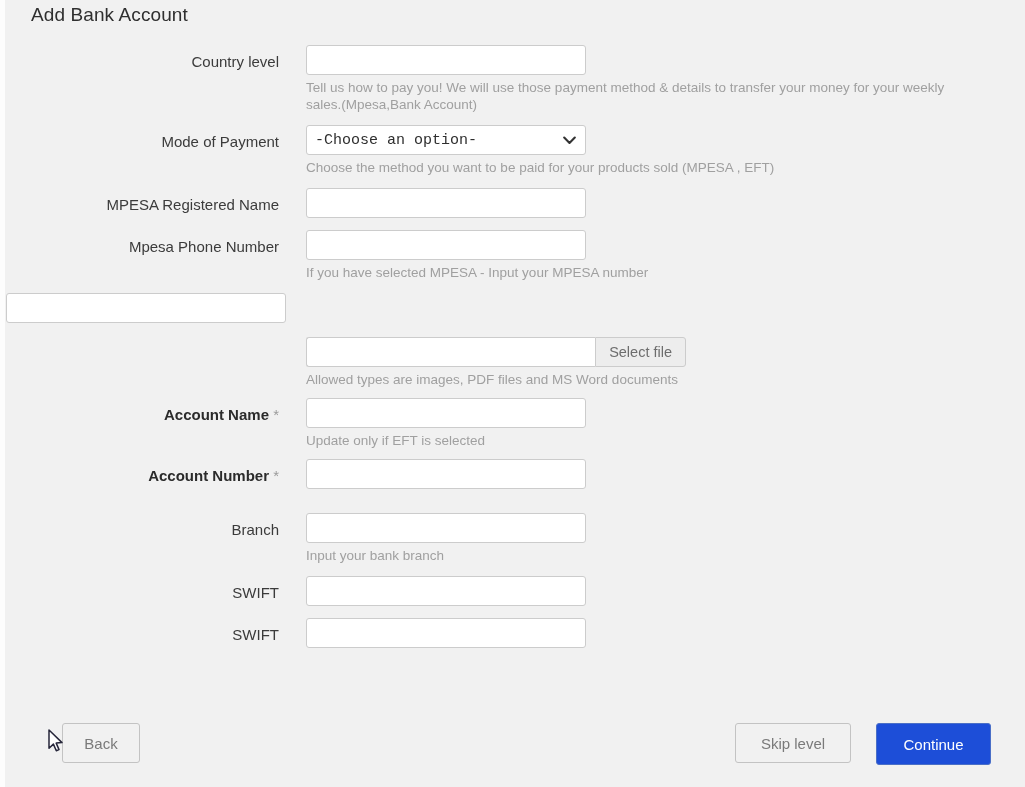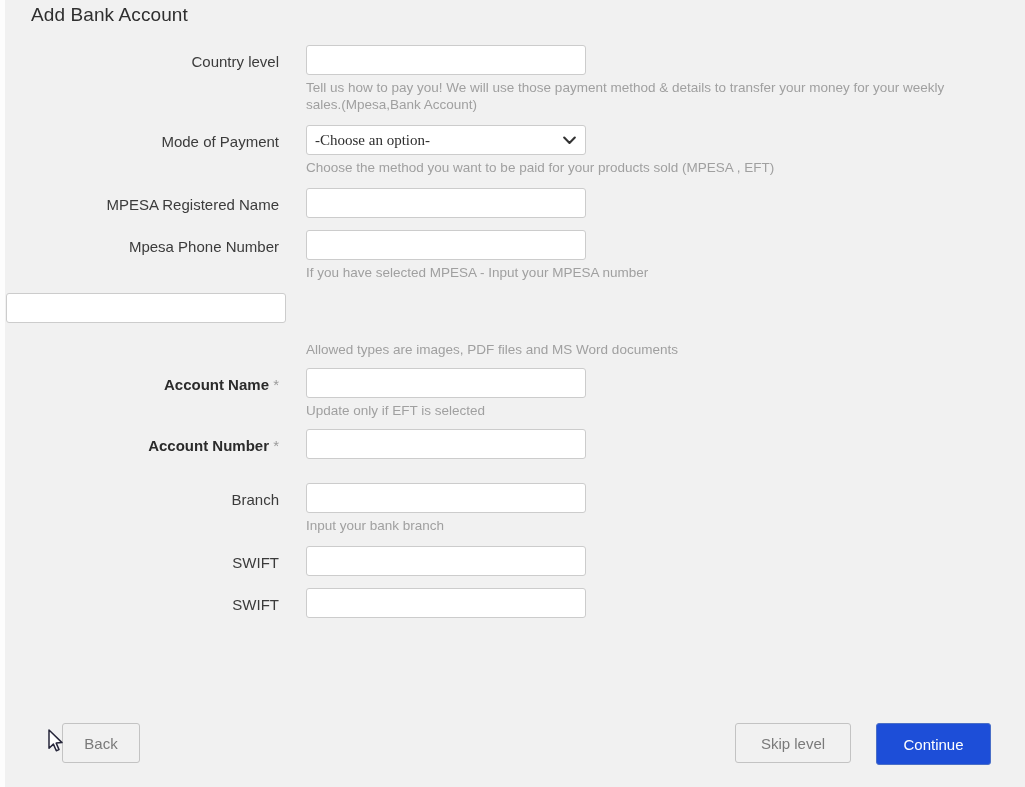--- a/index.html
+++ b/index.html
@@ -85,21 +85,21 @@
     padding: 3px 8px;
     outline: none;
   }
   .select-input {
     display: block;
     width: 280px;
     height: 30px;
     border: 1px solid #ccc;
     border-radius: 3px;
     background: #ffffff;
-    font-family: Liberation Serif, serif;
+    font-family: Liberation Mono, monospace;
     font-size: 15px;
     color: #2e2e2e;
     padding: 3px 26px 3px 8px;
     outline: none;
     appearance: none;
     -webkit-appearance: none;
     -moz-appearance: none;
   }
   .select-wrap {
     position: relative;
@@ -267,20 +267,24 @@
       <div class="field-col">
         <input class="text-input" type="text" value="" placeholder="" style="">
       </div>
     </div>
 
     <div class="spacer-14"></div>
 
     <div class="form-row">
       <div class="label-col pad-top"></div>
       <div class="field-col">
+        <div class="file-group">
+          <div class="file-fake-input"></div>
+          <button type="button" class="file-btn">Select file</button>
+        </div>
         <div class="help-text">Allowed types are images, PDF files and MS Word documents</div>
       </div>
     </div>
 
     <div class="spacer-10"></div>
 
     <div class="form-row">
       <div class="label-col bold pad-top"><span>Account Name</span> <span class="req-star">*</span></div>
       <div class="field-col">
         <input class="text-input" type="text" value="" placeholder="" style="">

